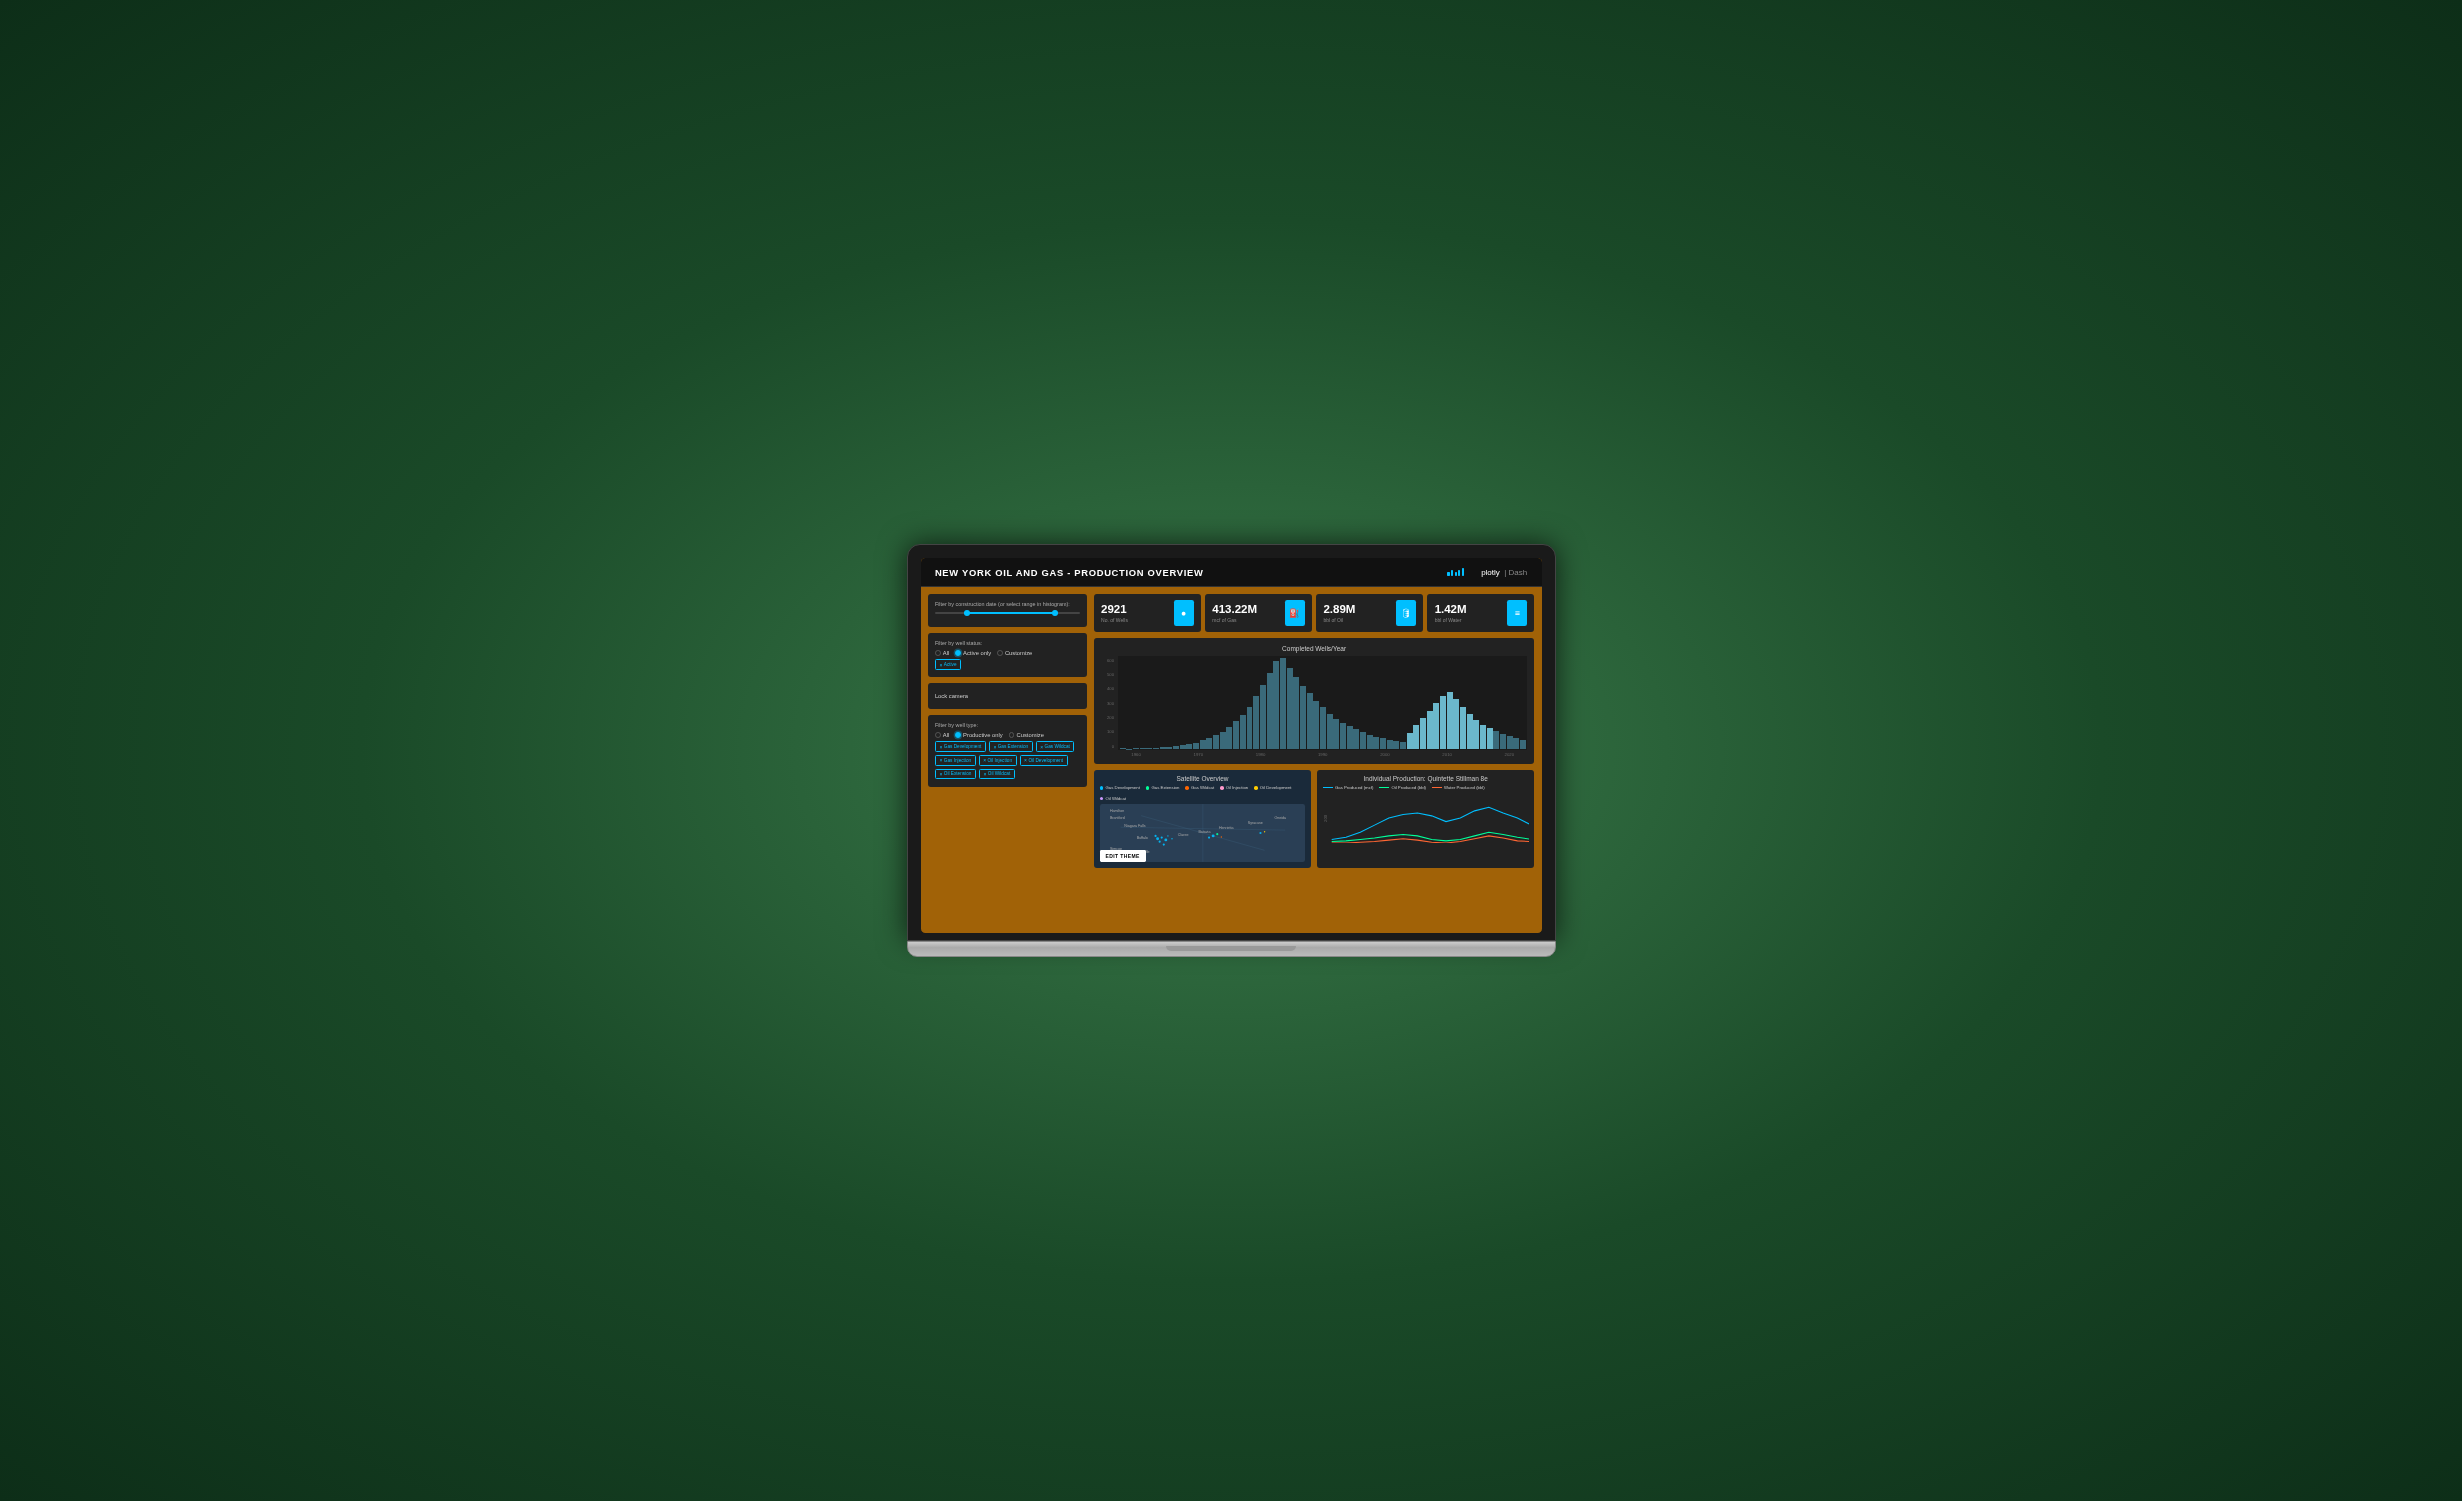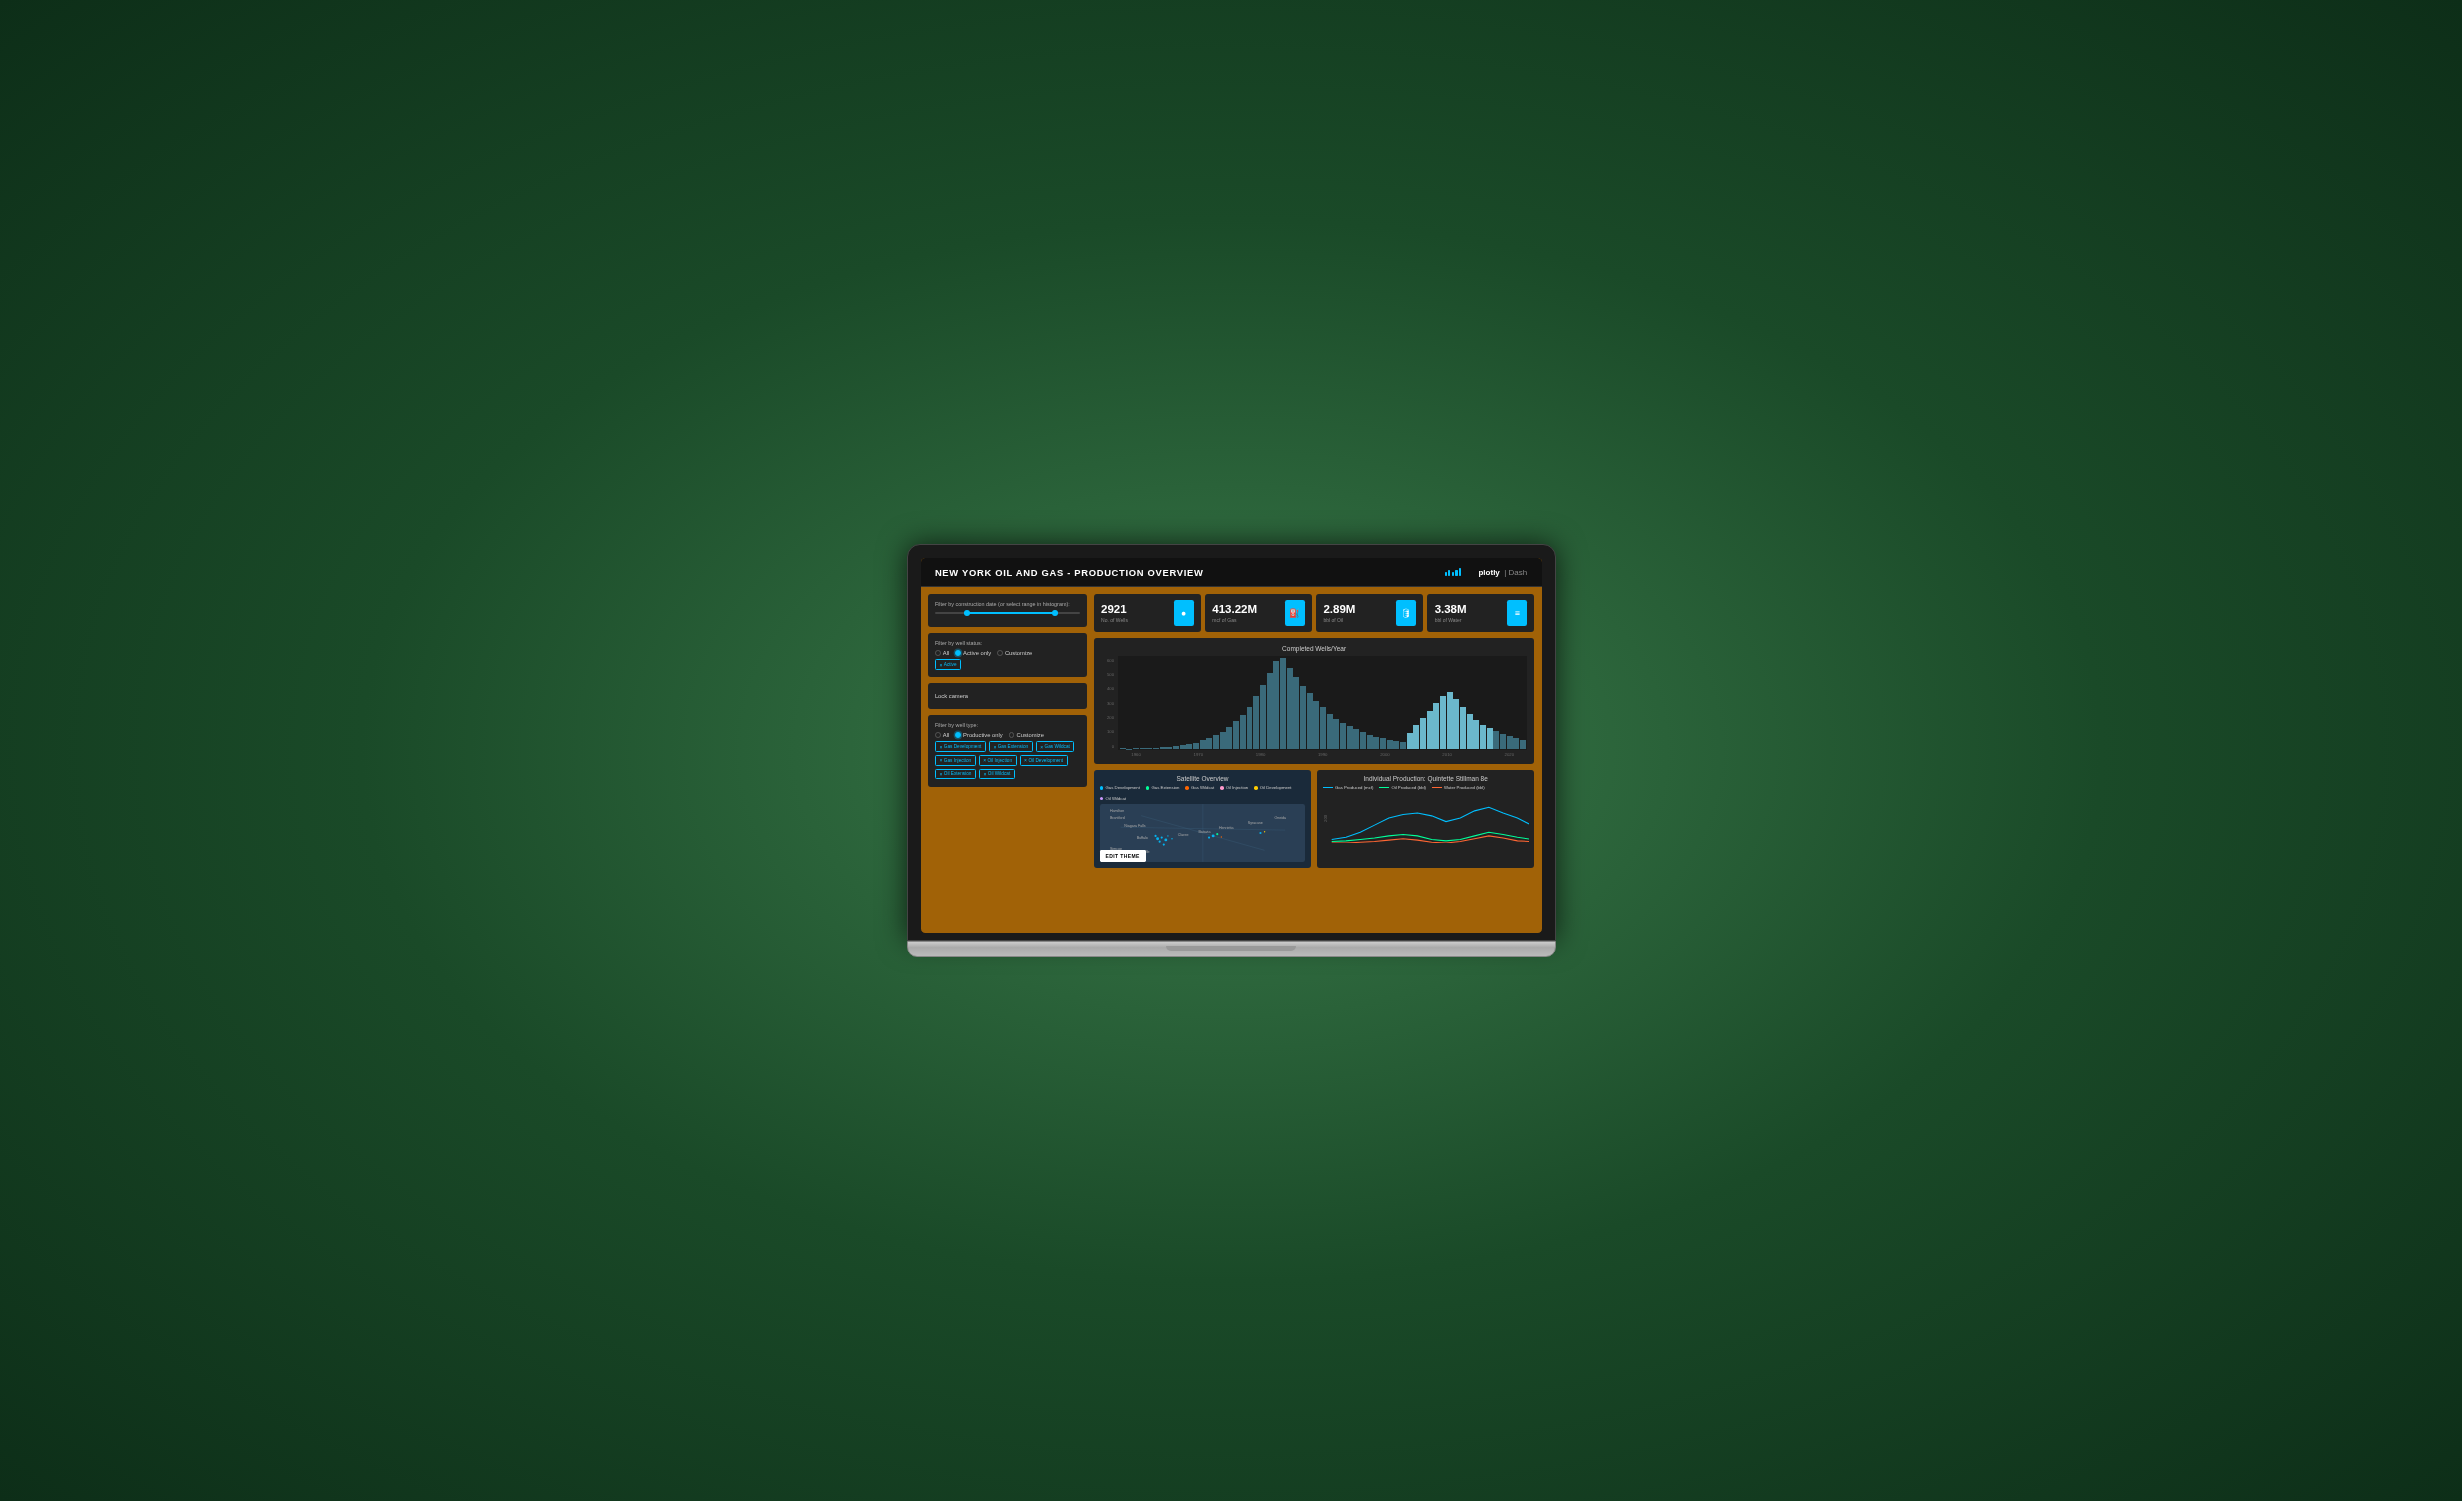--- a/index.html
+++ b/index.html
@@ -377,21 +377,21 @@
         <div class="dash-header">
           <span class="dash-title">NEW YORK OIL AND GAS - PRODUCTION OVERVIEW</span>
           <div class="plotly-logo">
             <div class="plotly-bars">
               <span style="height:4.3px"></span>
               <span style="height:6.5px"></span>
               <span style="height:3.6px"></span>
               <span style="height:5.8px"></span>
               <span style="height:8px"></span>
             </div>
-            <span style="font-weight:700;color:#fff;font-size:8px;margin-left:13px;">plotly</span>
+            <span style="font-weight:400;color:#fff;font-size:8px;margin-left:13px;">plotly</span>
             <span style="color:#888;font-size:8px;">| Dash</span>
           </div>
         </div>
 
         <div class="dash-body">
 
           <div class="left-panel">
 
             <div class="panel-section">
               <div class="panel-label">Filter by construction date (or select range in histogram):</div>
@@ -502,21 +502,21 @@
               </div>
               <div class="stat-card">
                 <div>
                   <div class="stat-value">2.89M</div>
                   <div class="stat-label">bbl of Oil</div>
                 </div>
                 <div class="stat-icon" style="background:#00bfff;">🛢</div>
               </div>
               <div class="stat-card">
                 <div>
-                  <div class="stat-value">3.38M</div>
+                  <div class="stat-value">1.42M</div>
                   <div class="stat-label">bbl of Water</div>
                 </div>
                 <div class="stat-icon" style="background:#00bfff;">≡</div>
               </div>
             </div>
 
             <div class="chart-container">
               <div class="chart-title">Completed Wells/Year</div>
               <div style="display:flex;gap:2.9px;">
 

